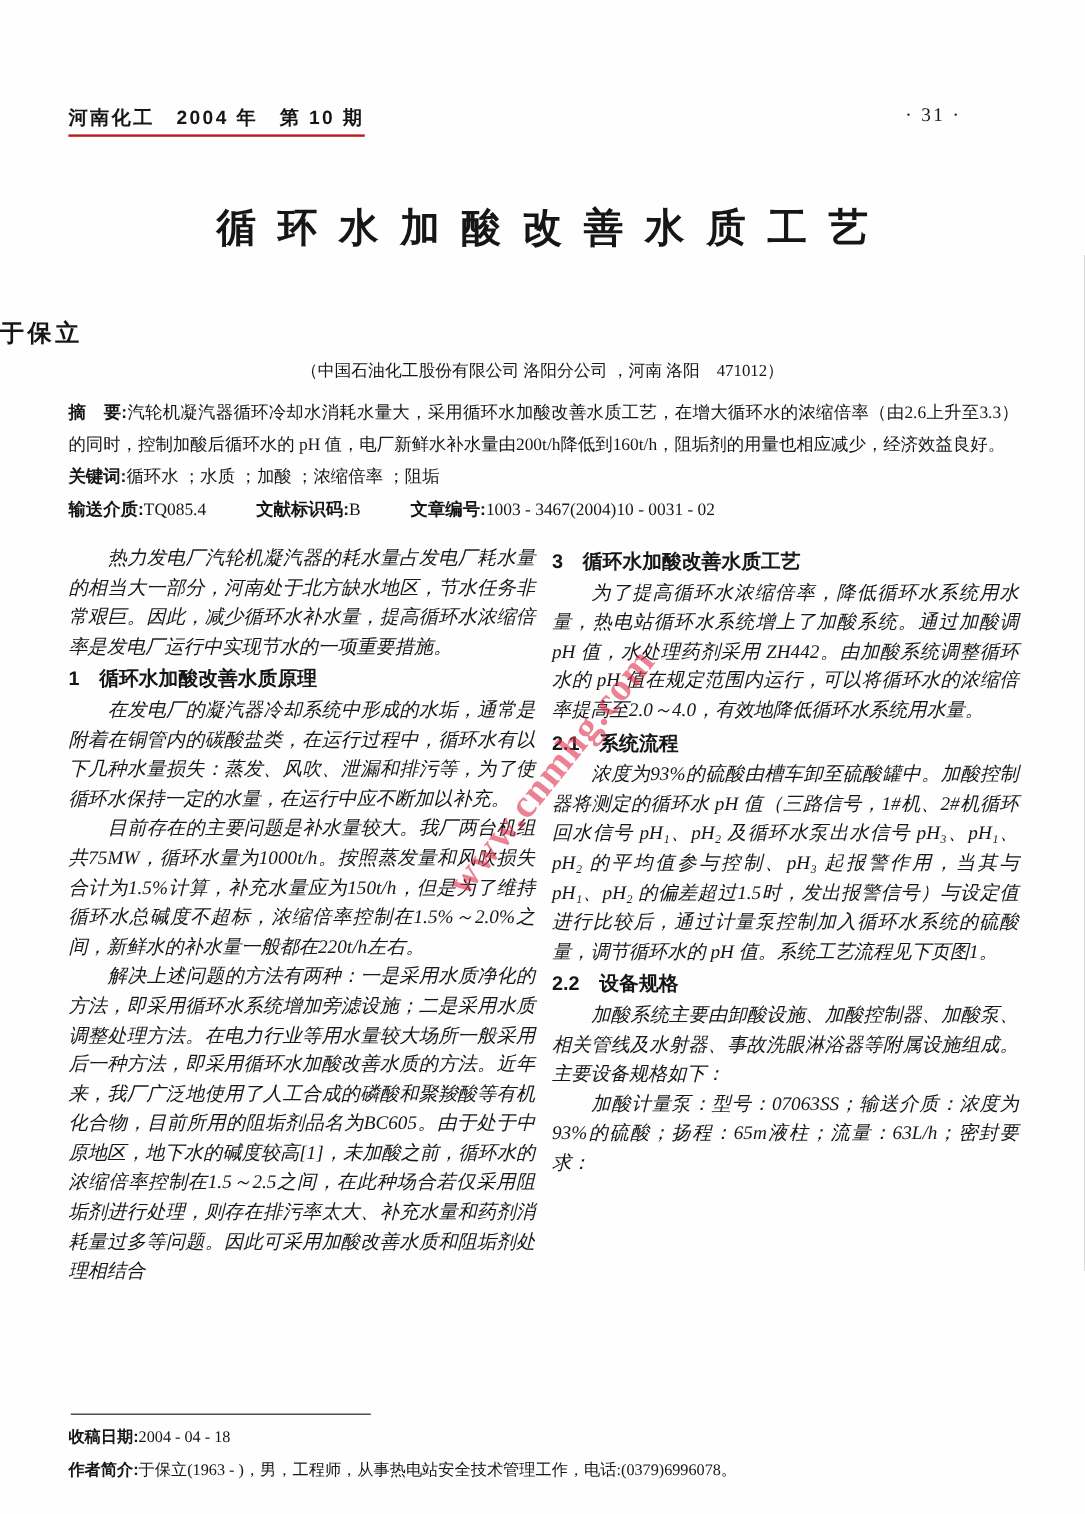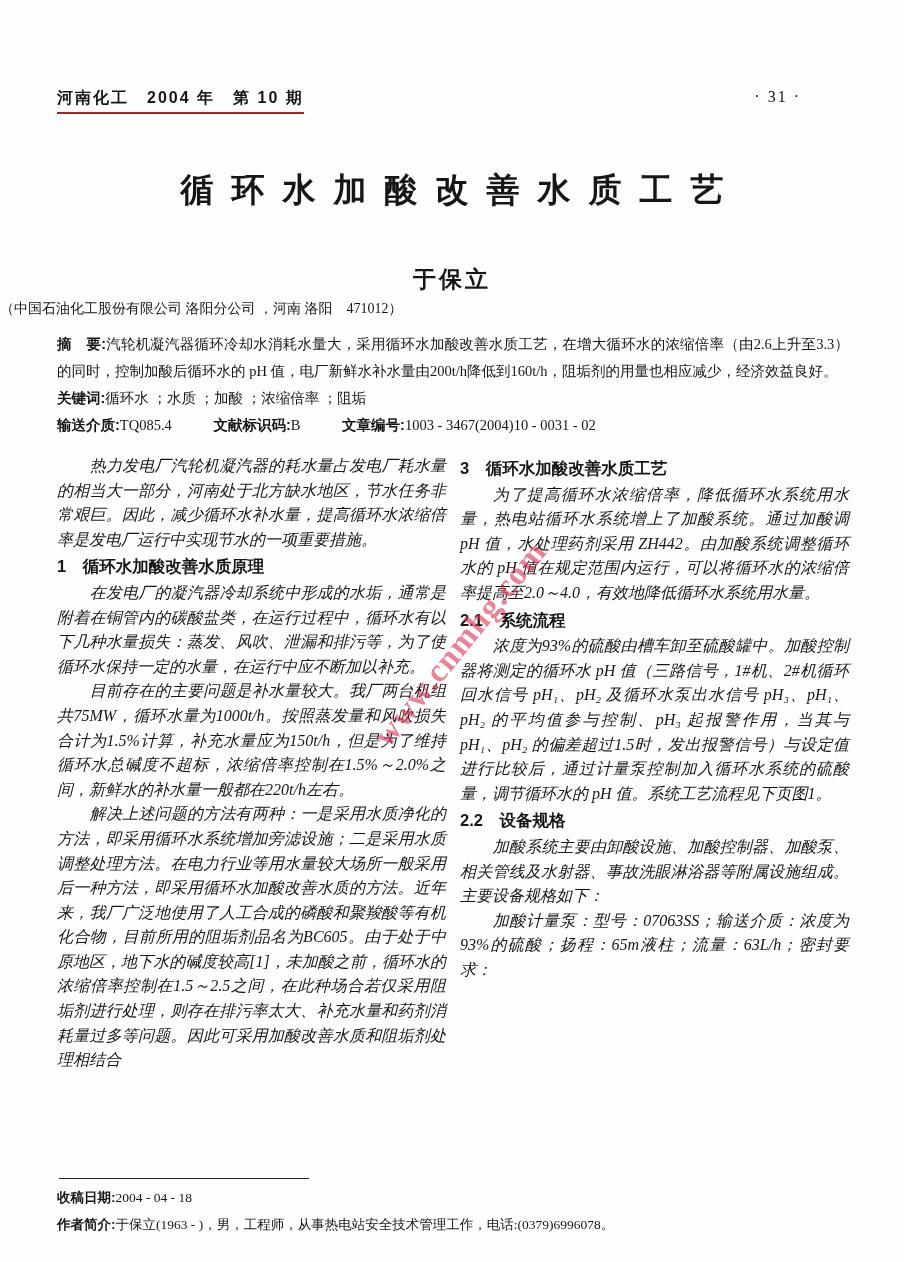--- a/index.html
+++ b/index.html
@@ -9,23 +9,23 @@
     font-family:"Liberation Serif","DejaVu Serif",serif;
   }
   .header{position:absolute;top:88px;left:57px;right:48px;display:flex;
     justify-content:space-between;align-items:flex-start;}
   .journal{font-family:"Liberation Sans","DejaVu Sans",sans-serif;font-weight:bold;
     font-size:16px;letter-spacing:2px;border-bottom:2px solid #b91c1c;padding-bottom:3px;}
   .pageno{font-size:16px;margin-right:55px;letter-spacing:2px;}
   .title{position:absolute;top:168px;left:0;width:100%;margin:0;text-align:center;
     font-size:33px;font-weight:bold;letter-spacing:18px;text-indent:18px;
     font-family:"Liberation Serif","DejaVu Serif",serif;}
-  .author{position:absolute;top:264px;left:0;width:100%;text-align:center;
-    font-size:23px;font-weight:bold;letter-spacing:3px;font-family:Liberation Serif, serif;}
-  .affil{position:absolute;top:300px;left:0;width:100%;text-align:left;font-size:14px;}
+  .author{position:absolute;top:264px;left:0;width:100%;
+    font-size:20px;font-weight:bold;letter-spacing:3px;font-family:Liberation Serif, serif;}
+  .affil{position:absolute;top:300px;left:0;width:100%;text-align:center;font-size:14px;}
   .abstract{position:absolute;top:331px;left:57px;width:792px;
     font-size:14.5px;line-height:27px;text-align:justify;}
   .abstract p{margin:0;}
   .lbl{font-family:"Liberation Sans","DejaVu Sans",sans-serif;font-weight:bold;}
   .meta span.item{margin-right:38px;white-space:nowrap;}
   .columns{position:absolute;top:454px;left:57px;width:792px;display:flex;gap:14px;}
   .col{width:389px;}
   .blk{margin:0;font-size:16px;line-height:24.6px;text-align:justify;}
   .blk.p{text-indent:2.05em;font-style:italic;}
   .blk.p.noindent{text-indent:0;}

